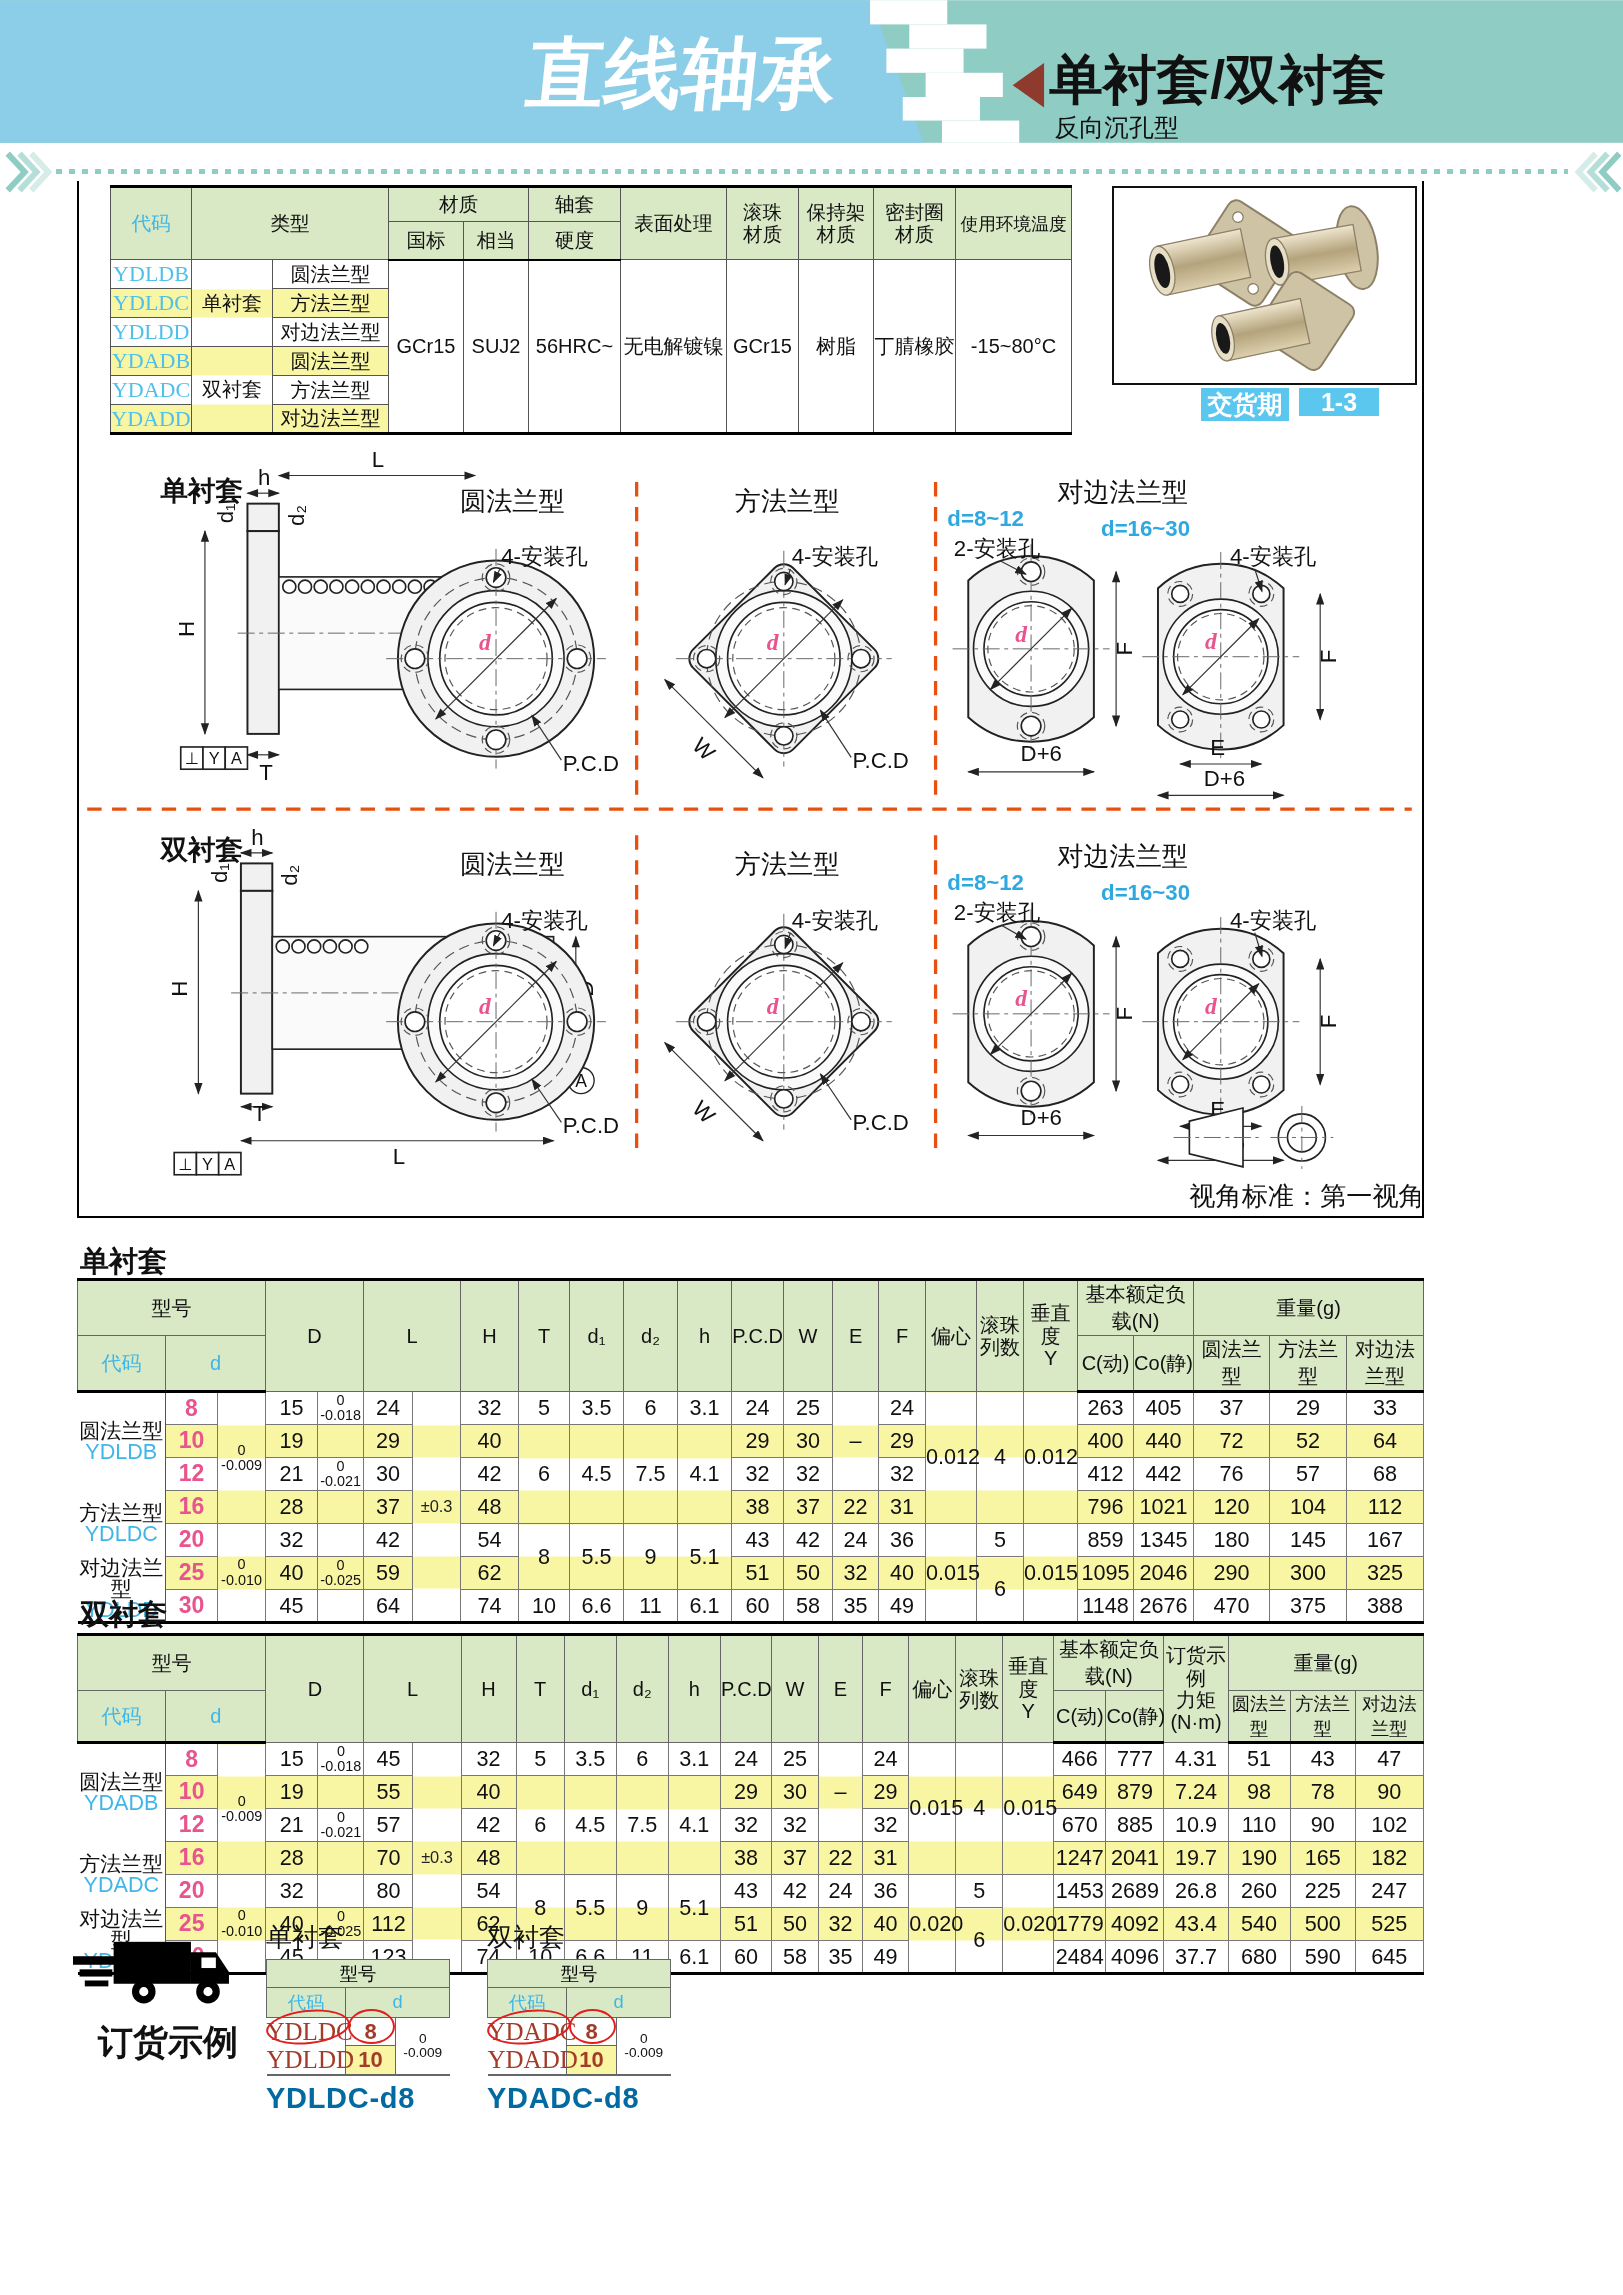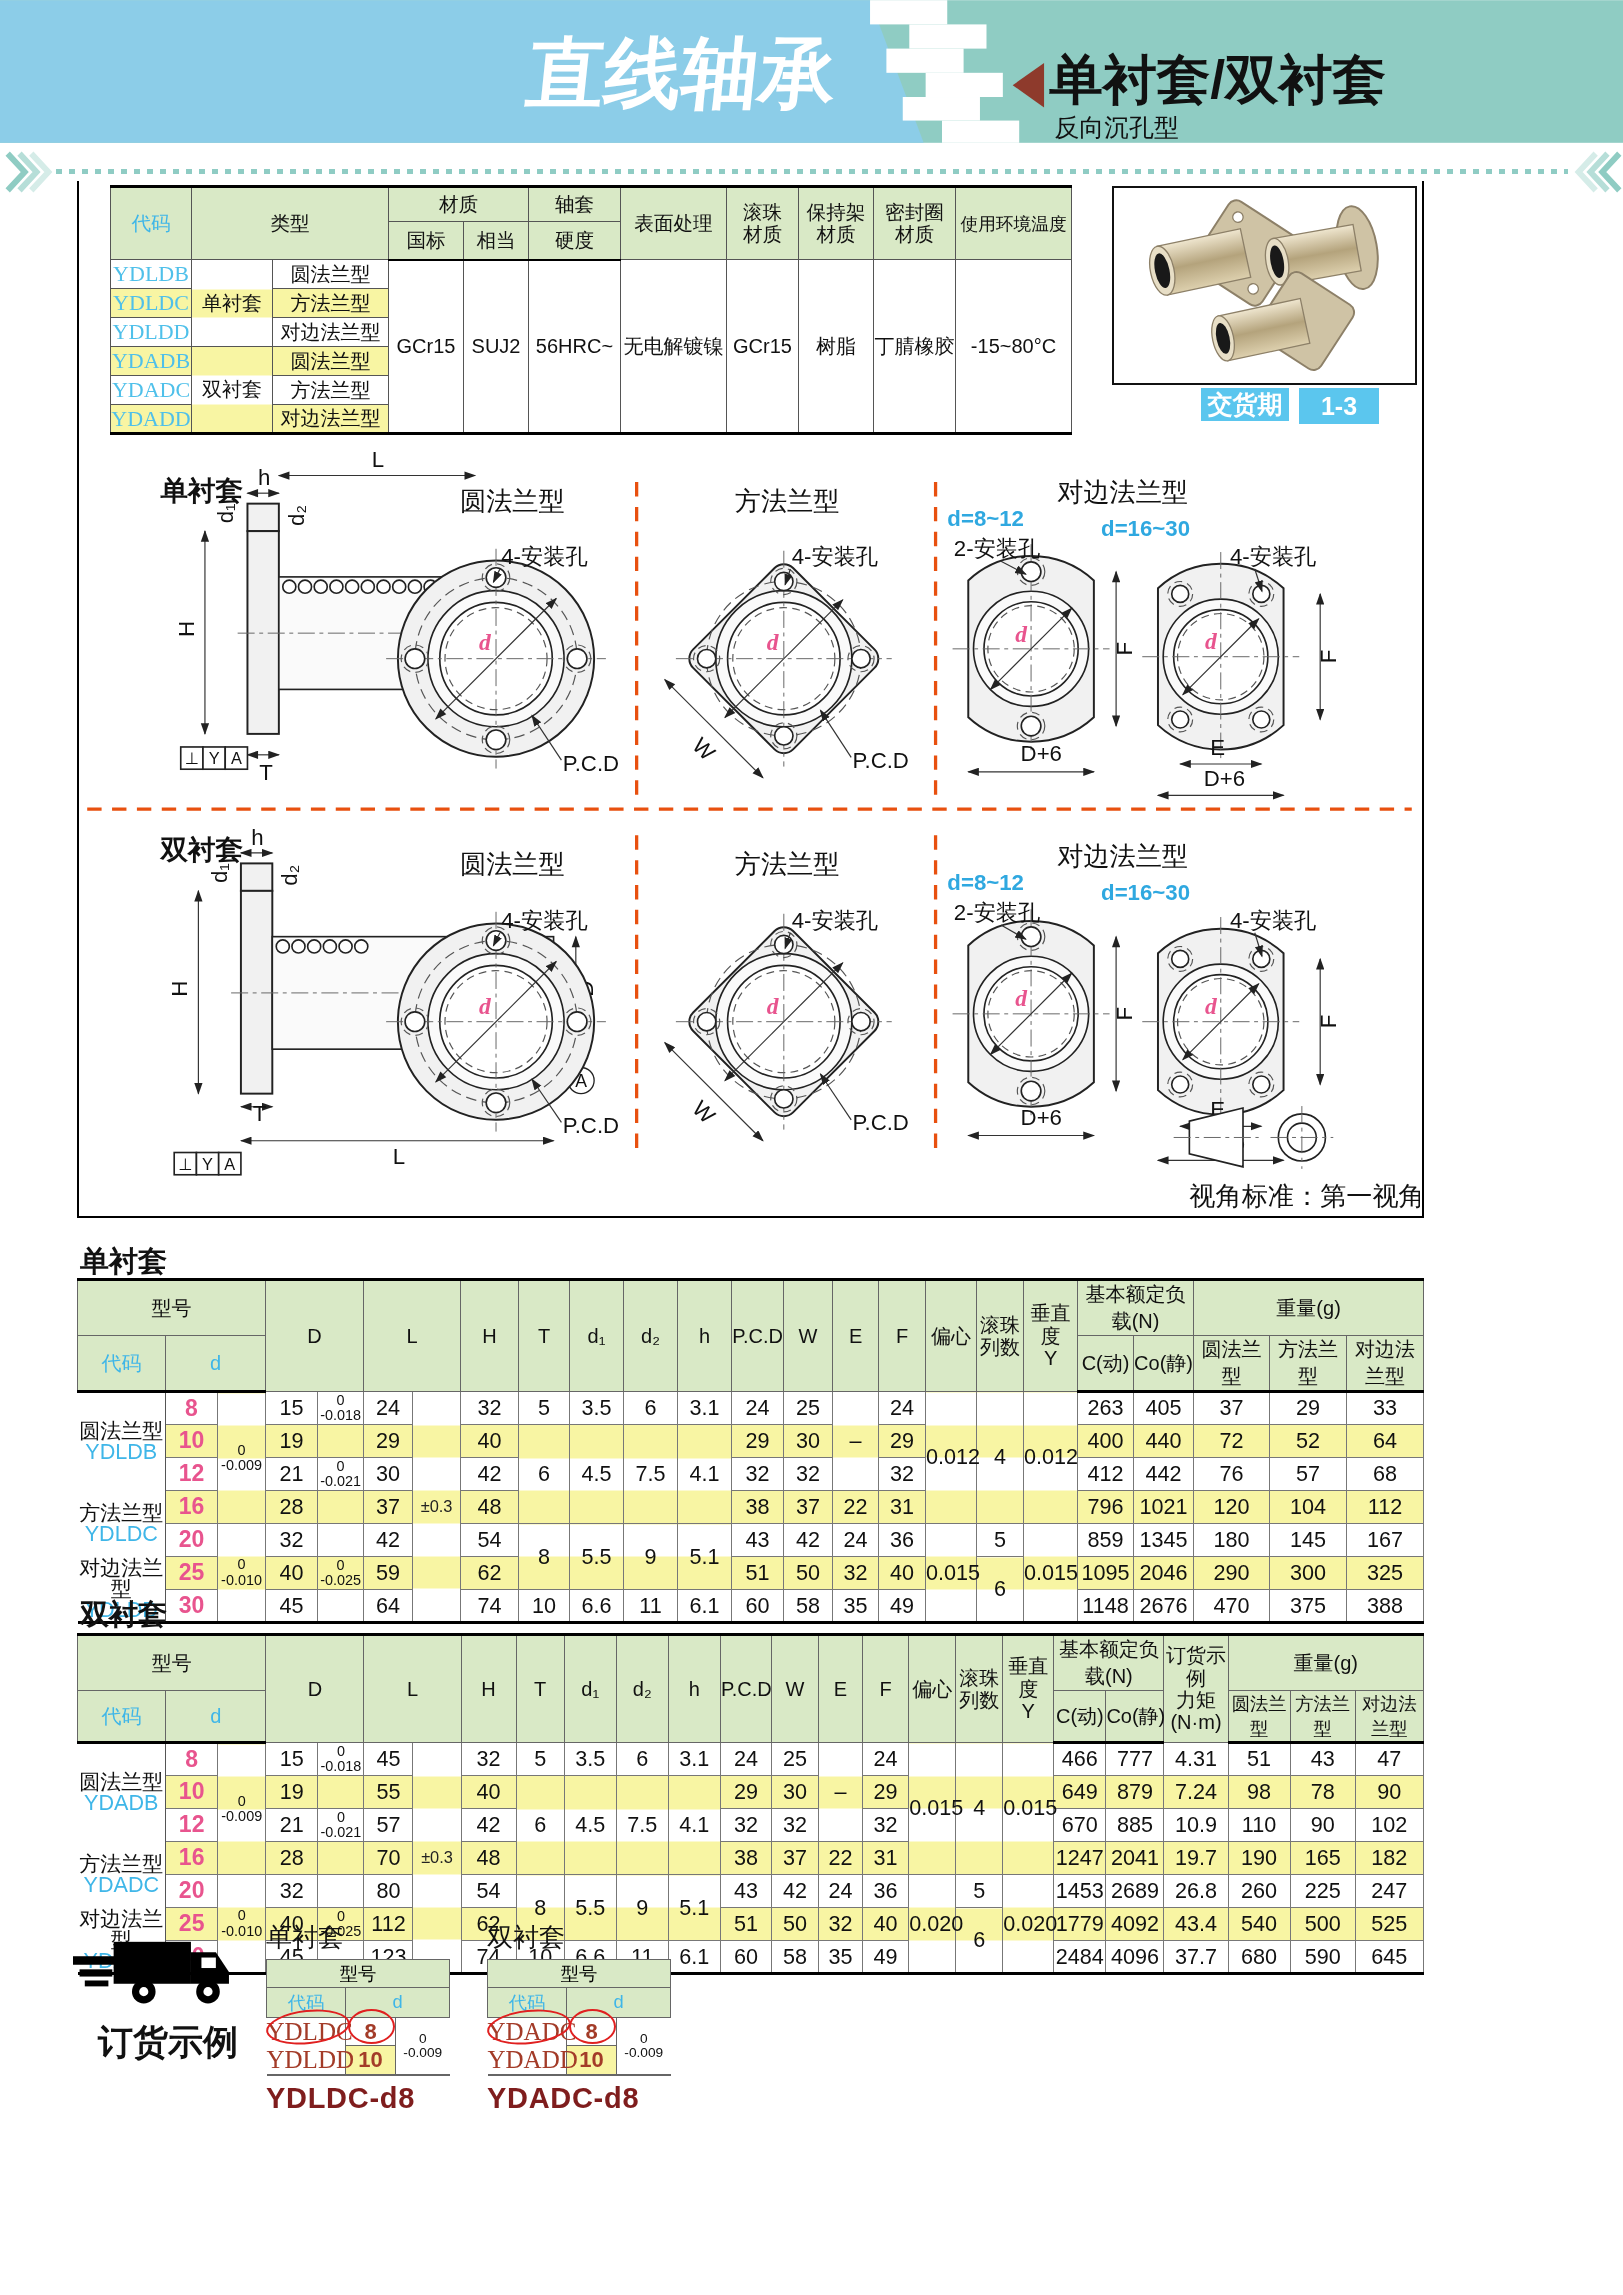--- a/index.html
+++ b/index.html
@@ -60,21 +60,21 @@
   .ord-title{font-size:26px;color:#111;margin-bottom:3.9px;}
   .ot{border-collapse:collapse;table-layout:fixed;width:183px;border-bottom:2px solid #666;}
   .ot th{background:var(--green);border:1.3px solid #666;font-size:18.3px;font-weight:500;}
   .ot td{text-align:center;padding:0;}
   .ot .bl{color:var(--blue);}
   .ot tr{height:27.5px;} .ot tr.hd1{height:27.5px;} .ot tr.hd2{height:30px;}
   .ot td.oc{border:none;font-family:"Liberation Serif",serif;color:var(--brick);font-size:25px;}
   .ot td.dv{border:1.3px solid #666;color:var(--brick);font-size:22px;font-weight:700;}
   .ot td.no{border:none;font-size:13.7px;line-height:1.05;color:#111;}
   .redring{position:absolute;border:2px solid #E02020;border-radius:50%;}
-  .ord-res{font-size:29px;font-weight:700;color:#7f1d1d;margin-top:6.5px;letter-spacing:0.7px;}
+  .ord-res{font-size:29px;font-weight:700;color:#0369a1;margin-top:6.5px;letter-spacing:0.7px;}
 
   
   #frame{border-left:2px solid #000;border-right:2px solid #000;border-bottom:2px solid #000;}
 
   
   .fil{fill:#f1f1f1;stroke:#222;stroke-width:3;}
   .fil2{fill:#fafafa;stroke:#222;stroke-width:2.5;}
   .fil3{fill:#fff;stroke:#222;stroke-width:2.5;}
   .dim{stroke:#333;stroke-width:1.8;fill:none;}
   .cl{stroke:#666;stroke-width:1.5;stroke-dasharray:26 7 6 7;}
@@ -230,21 +230,21 @@
       <g transform="translate(235,215) rotate(-12)">
         <rect x="0" y="-58" width="116" height="116" rx="14" transform="rotate(45 58 0)" fill="#cfc3a5" stroke="#8d8068" stroke-width="3"></rect>
         <rect x="-70" y="-35" width="128" height="70" fill="url(#met)" stroke="#8d8068" stroke-width="2"></rect>
         <ellipse cx="-70" cy="0" rx="16" ry="35" fill="#e7dec6" stroke="#8d8068" stroke-width="2"></ellipse>
         <ellipse cx="-70" cy="0" rx="10" ry="24" fill="#191919"></ellipse>
       </g>
     </svg>
   </div>
 
   <div class="dlv abs" style="left:1201px;top:388px;width:88px;height:33px">交货期</div>
-  <div class="dlv abs" style="left:1299px;top:388px;width:80px;height:36px">1-3</div>
+  <div class="dlv abs" style="left:1299px;top:388px;width:80px;height:28px">1-3</div>
 
   <svg class="abs" style="left:77px;top:433px" width="1343" height="781" viewBox="0 0 2052 1194">
     <defs>
       <marker id="ma" markerWidth="12" markerHeight="9" refX="9" refY="3.5" orient="auto">
           <path d="M0,0L10,3.5L0,7Z" fill="#222"></path>
         </marker>
       <marker id="mb" markerWidth="12" markerHeight="9" refX="1" refY="3.5" orient="auto">
           <path d="M10,0L0,3.5L10,7Z" fill="#222"></path>
         </marker>
 

